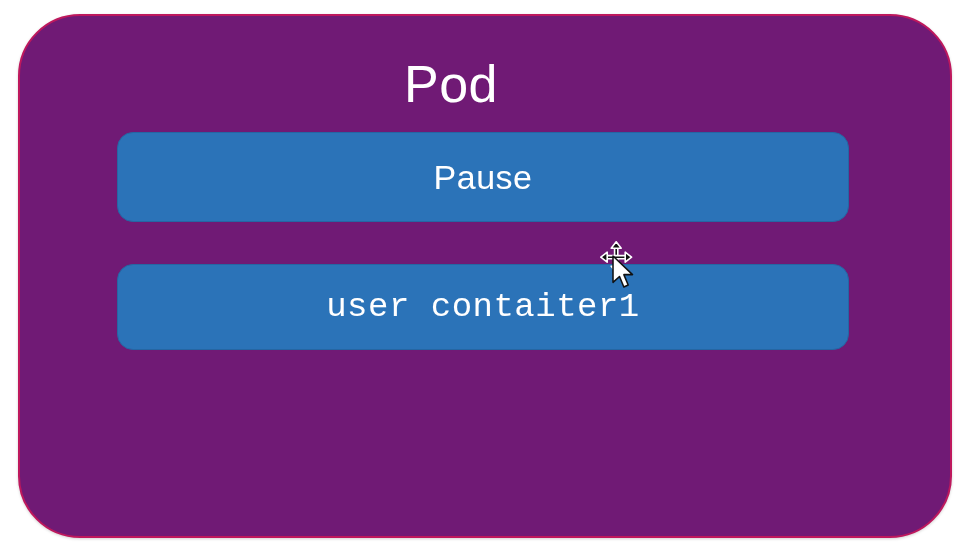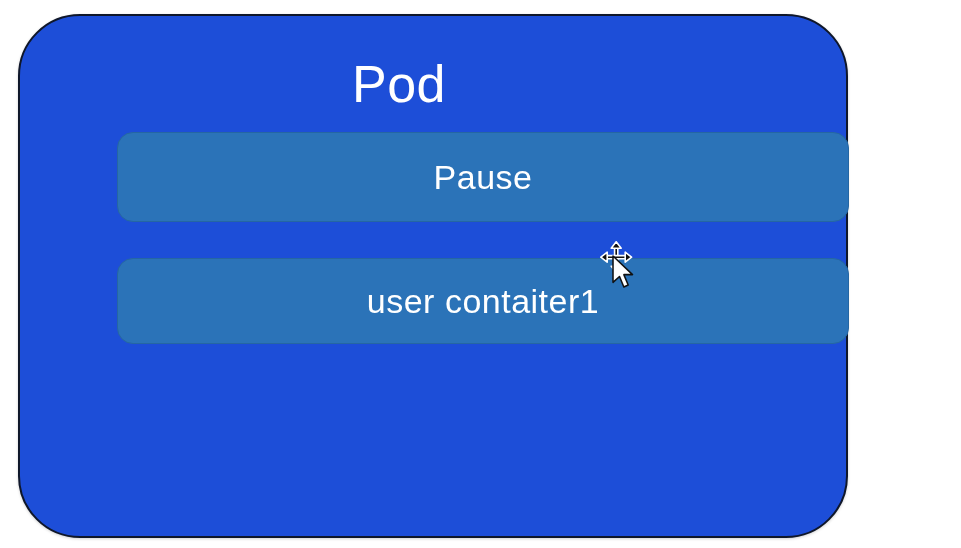--- a/index.html
+++ b/index.html
@@ -14,24 +14,24 @@
   .stage {
     position: relative;
     width: 961px;
     height: 548px;
     background: #ffffff;
   }
   .pod-box {
     position: absolute;
     left: 18px;
     top: 14px;
-    width: 830px;
+    width: 934px;
     height: 524px;
-    background: #1d4ed8;
-    border: 2px solid #0f172a;
+    background: #701a75;
+    border: 2px solid #be185d;
     border-radius: 62px;
     box-sizing: border-box;
     box-shadow: 0 1px 3px rgba(0,0,0,0.18);
   }
   .pod-title {
     position: absolute;
     top: 38px;
     left: 0;
     right: 68px;            
     text-align: center;
@@ -51,21 +51,21 @@
     box-sizing: border-box;
     display: flex;
     align-items: center;
     justify-content: center;
     color: #ffffff;
     font-size: 34px;
     font-weight: 400;
     letter-spacing: 0.5px;
   }
   .bar-1 { top: 116px; height: 90px; }
-  .bar-2 { top: 242px; height: 86px; }
+  .bar-2 { top: 248px; height: 86px; font-family: Liberation Mono, monospace; }
   .bar-3 { top: 374px; height: 86px; }
   .cursor-overlay {
     position: absolute;
     left: 600px;
     top: 241px;
     width: 40px;
     height: 54px;
     pointer-events: none;
   }
 </style>

